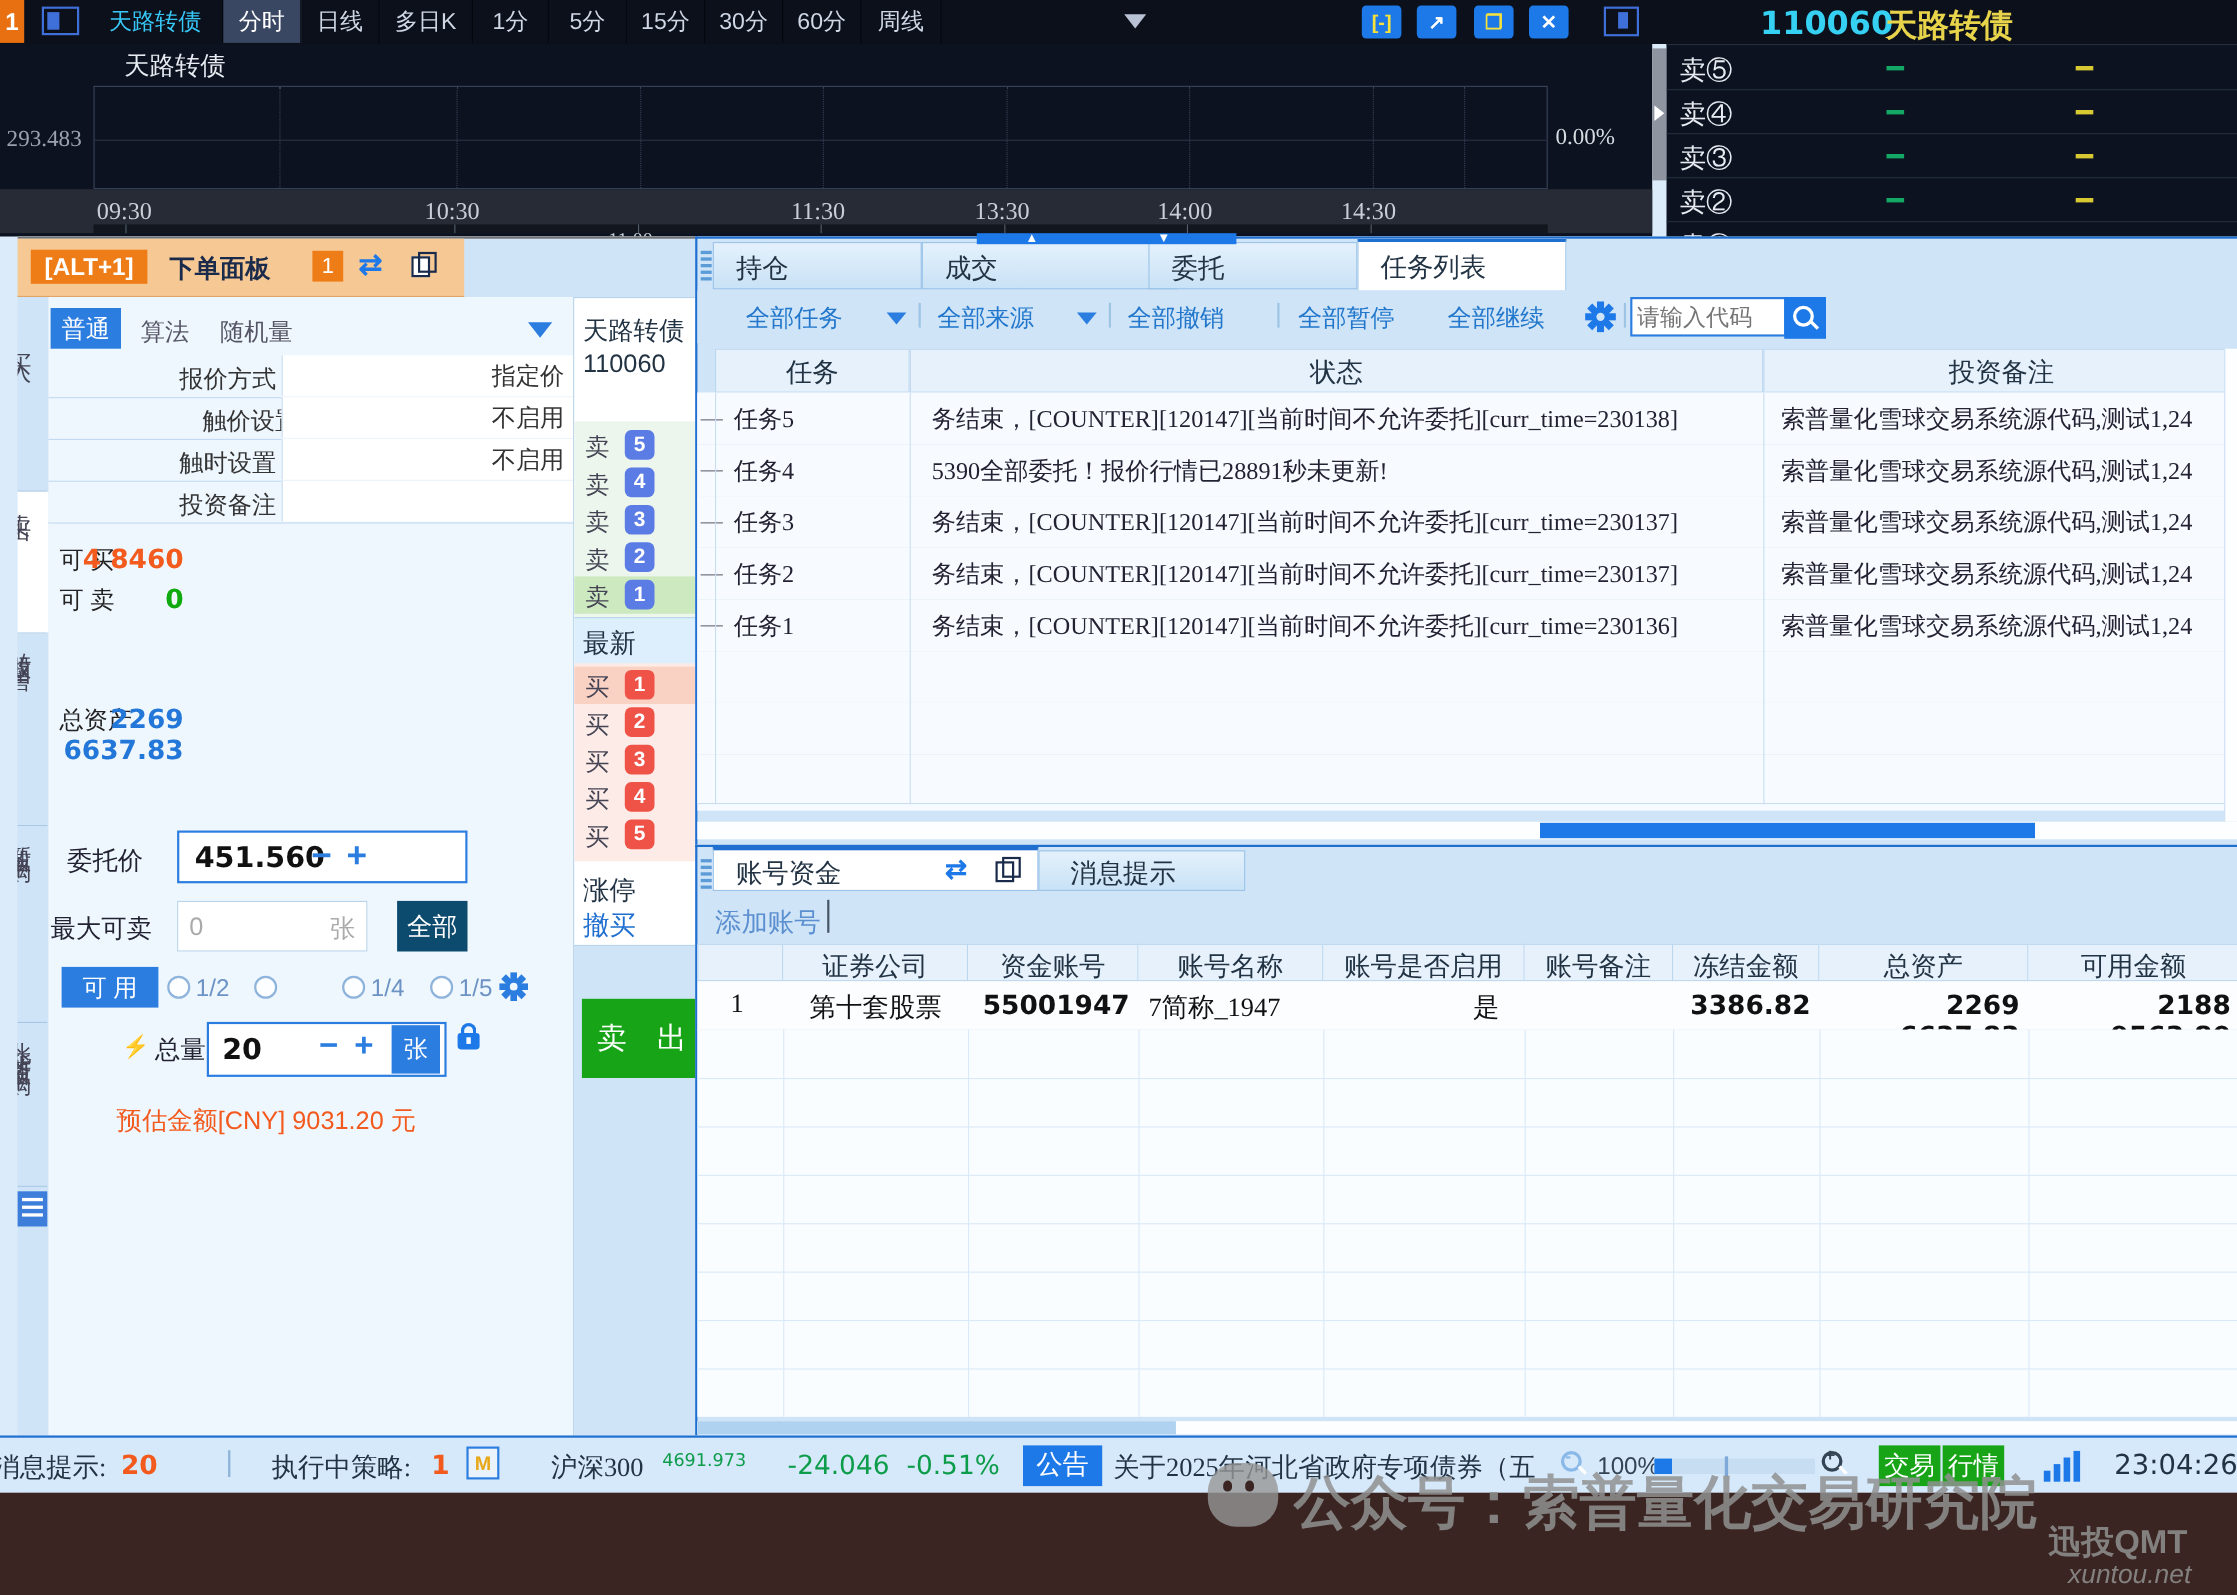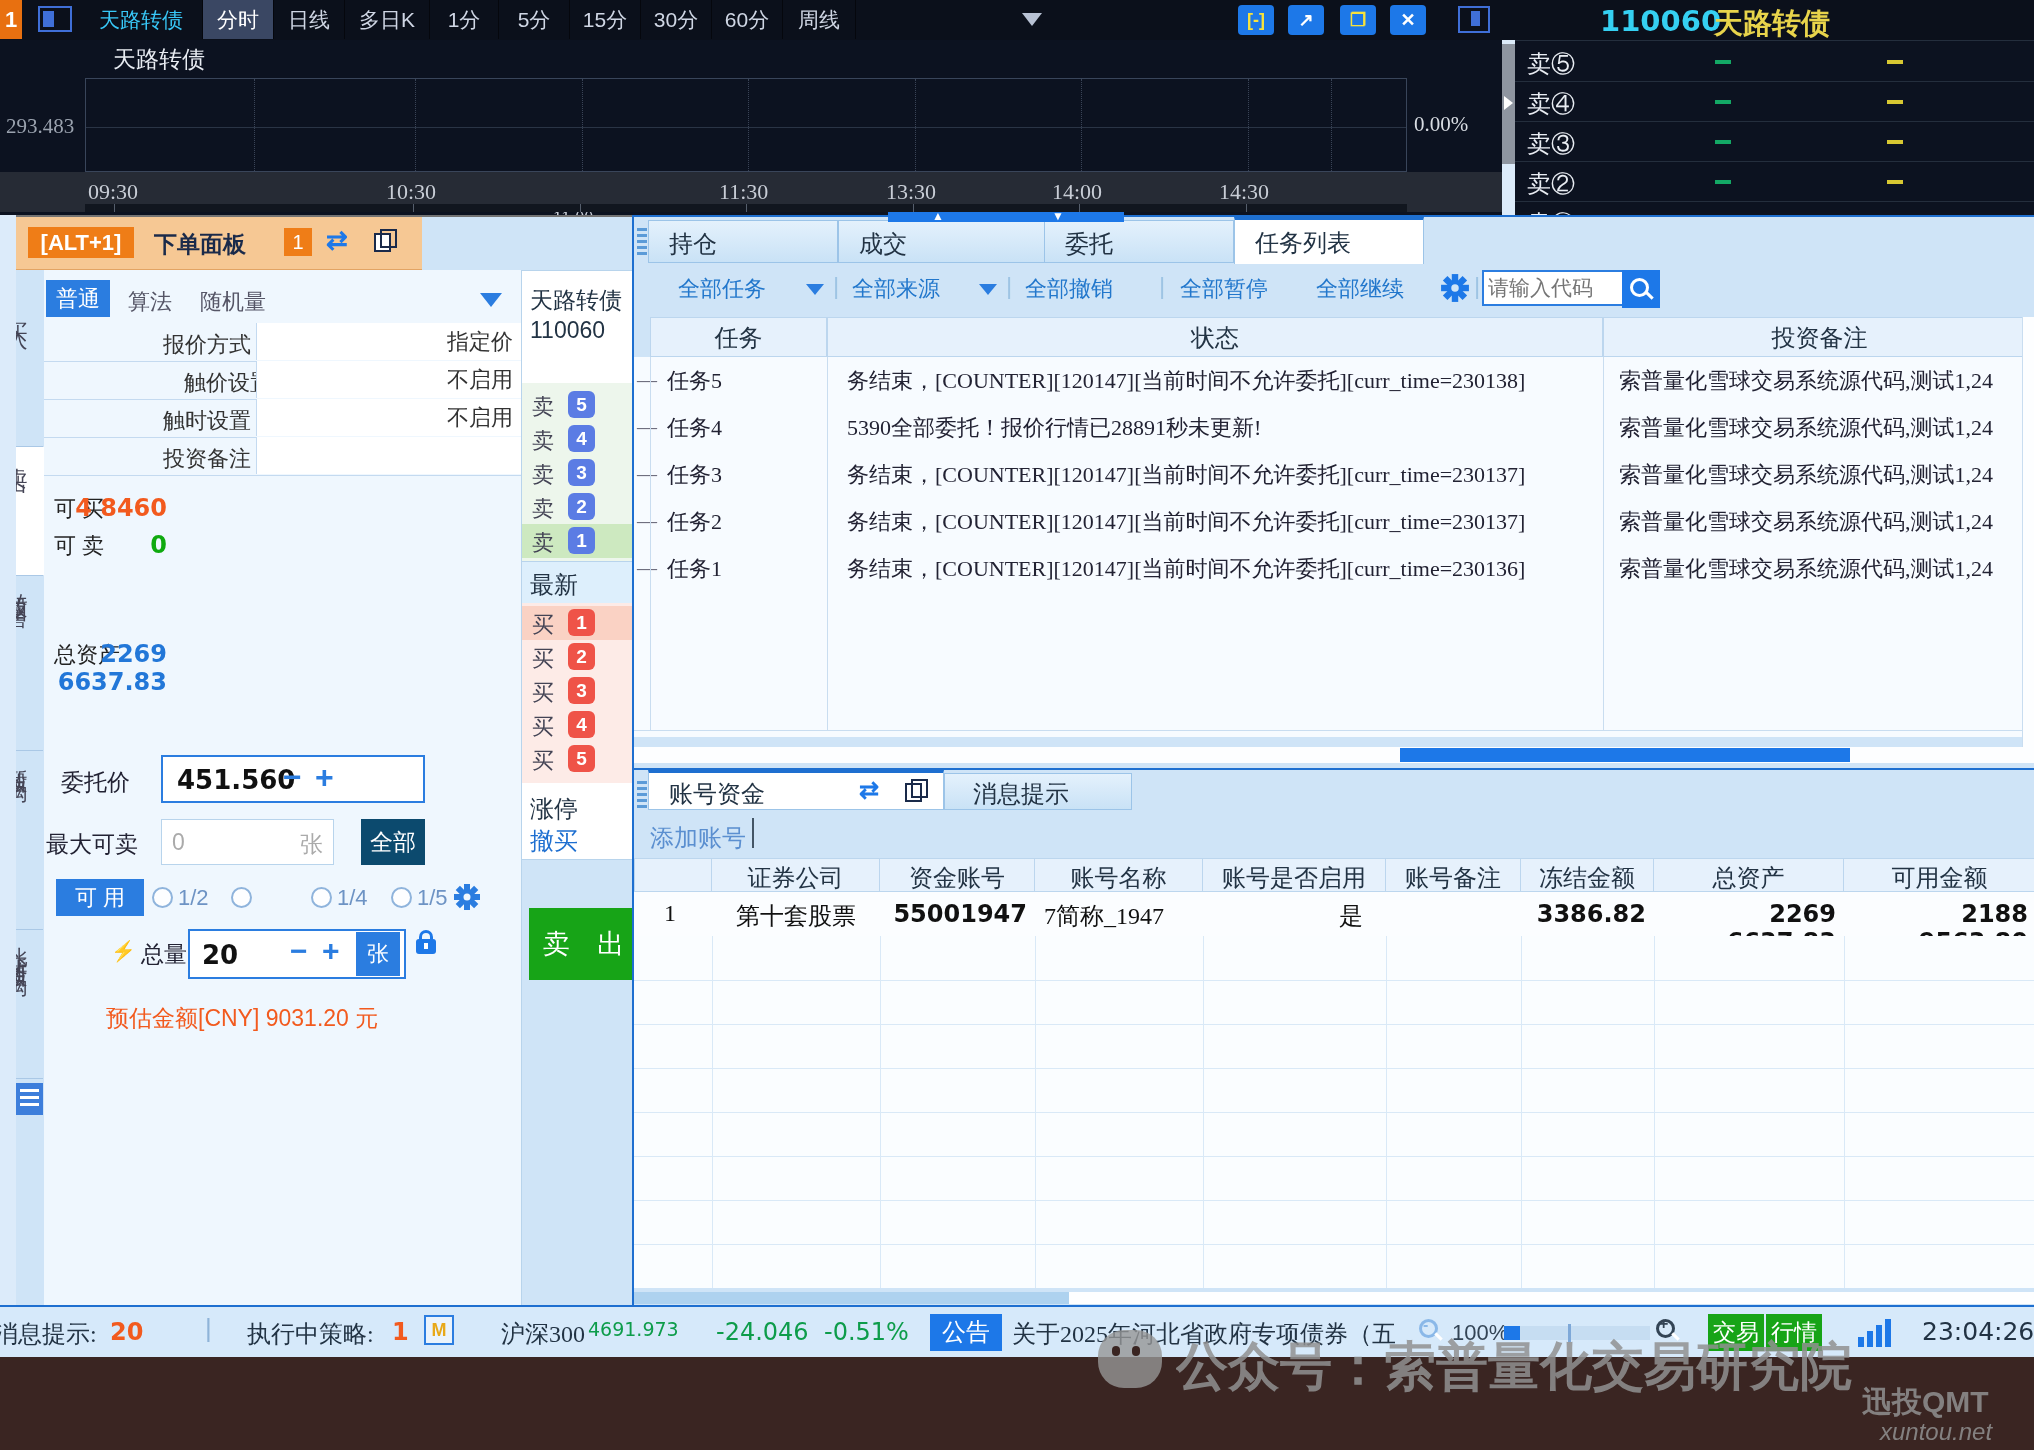--- a/index.html
+++ b/index.html
@@ -489,21 +489,21 @@
   <div class="abs" style="left:0;top:1305px;width:2034px;height:52px;background:#d6e9fa;border-top:2px solid #1e6fd0;box-sizing:border-box;">
     <span class="abs ser" style="left:-6px;top:11px;font-size:24px;color:#234;">消息提示:</span>
     <span class="abs num" style="left:110px;top:11px;font-size:24px;color:#f25a1e;">20</span>
     <span class="abs" style="left:205px;top:6px;color:#8fb4d8;font-size:26px;">|</span>
     <span class="abs ser" style="left:247px;top:11px;font-size:24px;color:#234;">执行中策略:</span>
     <span class="abs num" style="left:392px;top:11px;font-size:24px;color:#f25a1e;">1</span>
     <div class="abs" style="left:424px;top:8px;width:30px;height:30px;border:2px solid #2b7de0;background:#eaf3fc;box-sizing:border-box;">
       <span style="display:block;text-align:center;line-height:26px;color:#e8a818;font-weight:bold;font-size:18px;">M</span>
     </div>
     <span class="abs ser" style="left:501px;top:11px;font-size:24px;color:#234;">沪深300</span>
-    <span class="abs num" style="left:588px;top:11px;font-size:19px;font-weight:normal;color:#0d9c4a;">4691.973</span>
+    <span class="abs num" style="left:602px;top:11px;font-size:16px;font-weight:normal;color:#0d9c4a;">4691.973</span>
     <span class="abs num" style="left:716px;top:11px;font-size:24px;font-weight:normal;color:#0d9c4a;">-24.046</span>
     <span class="abs num" style="left:824px;top:11px;font-size:24px;font-weight:normal;color:#0d9c4a;">-0.51%</span>
     <div class="abs ser" style="left:930px;top:7px;width:72px;height:37px;background:#1d78e8;color:#fff;font-size:24px;text-align:center;line-height:37px;">公告</div>
     <span class="abs ser nowrap" style="left:1012px;top:11px;width:392px;font-size:24px;color:#234;">关于2025年河北省政府专项债券（五</span>
     <div class="abs" style="left:1419px;top:12px;"><span class="mag" style="border-color:#8ab8e8;"></span><span class="abs" style="left:4px;top:-3px;color:#8ab8e8;font-weight:bold;">-</span></div>
     <span class="abs" style="left:1452px;top:13px;font-size:22px;color:#345;">100%</span>
     <div class="abs" style="left:1504px;top:19px;width:146px;height:14px;background:#c6ddf2;">
       <div class="abs" style="left:0;top:0;width:16px;height:14px;background:#1d78e8;"></div>
       <div class="abs" style="left:64px;top:-2px;width:3px;height:18px;background:#7ea8d8;"></div>
     </div>

